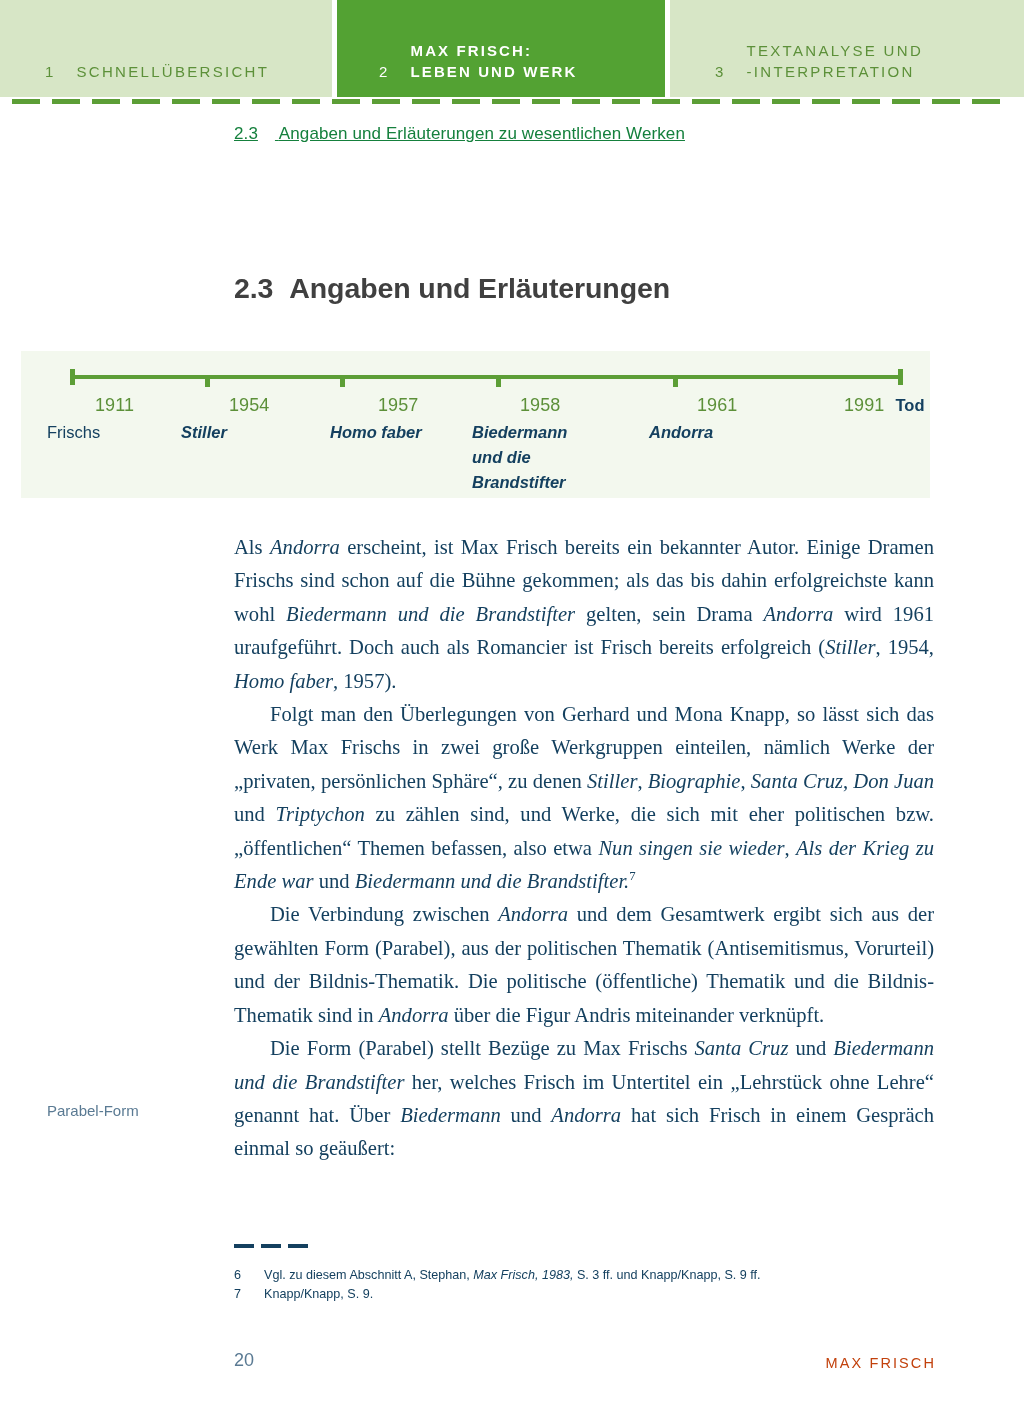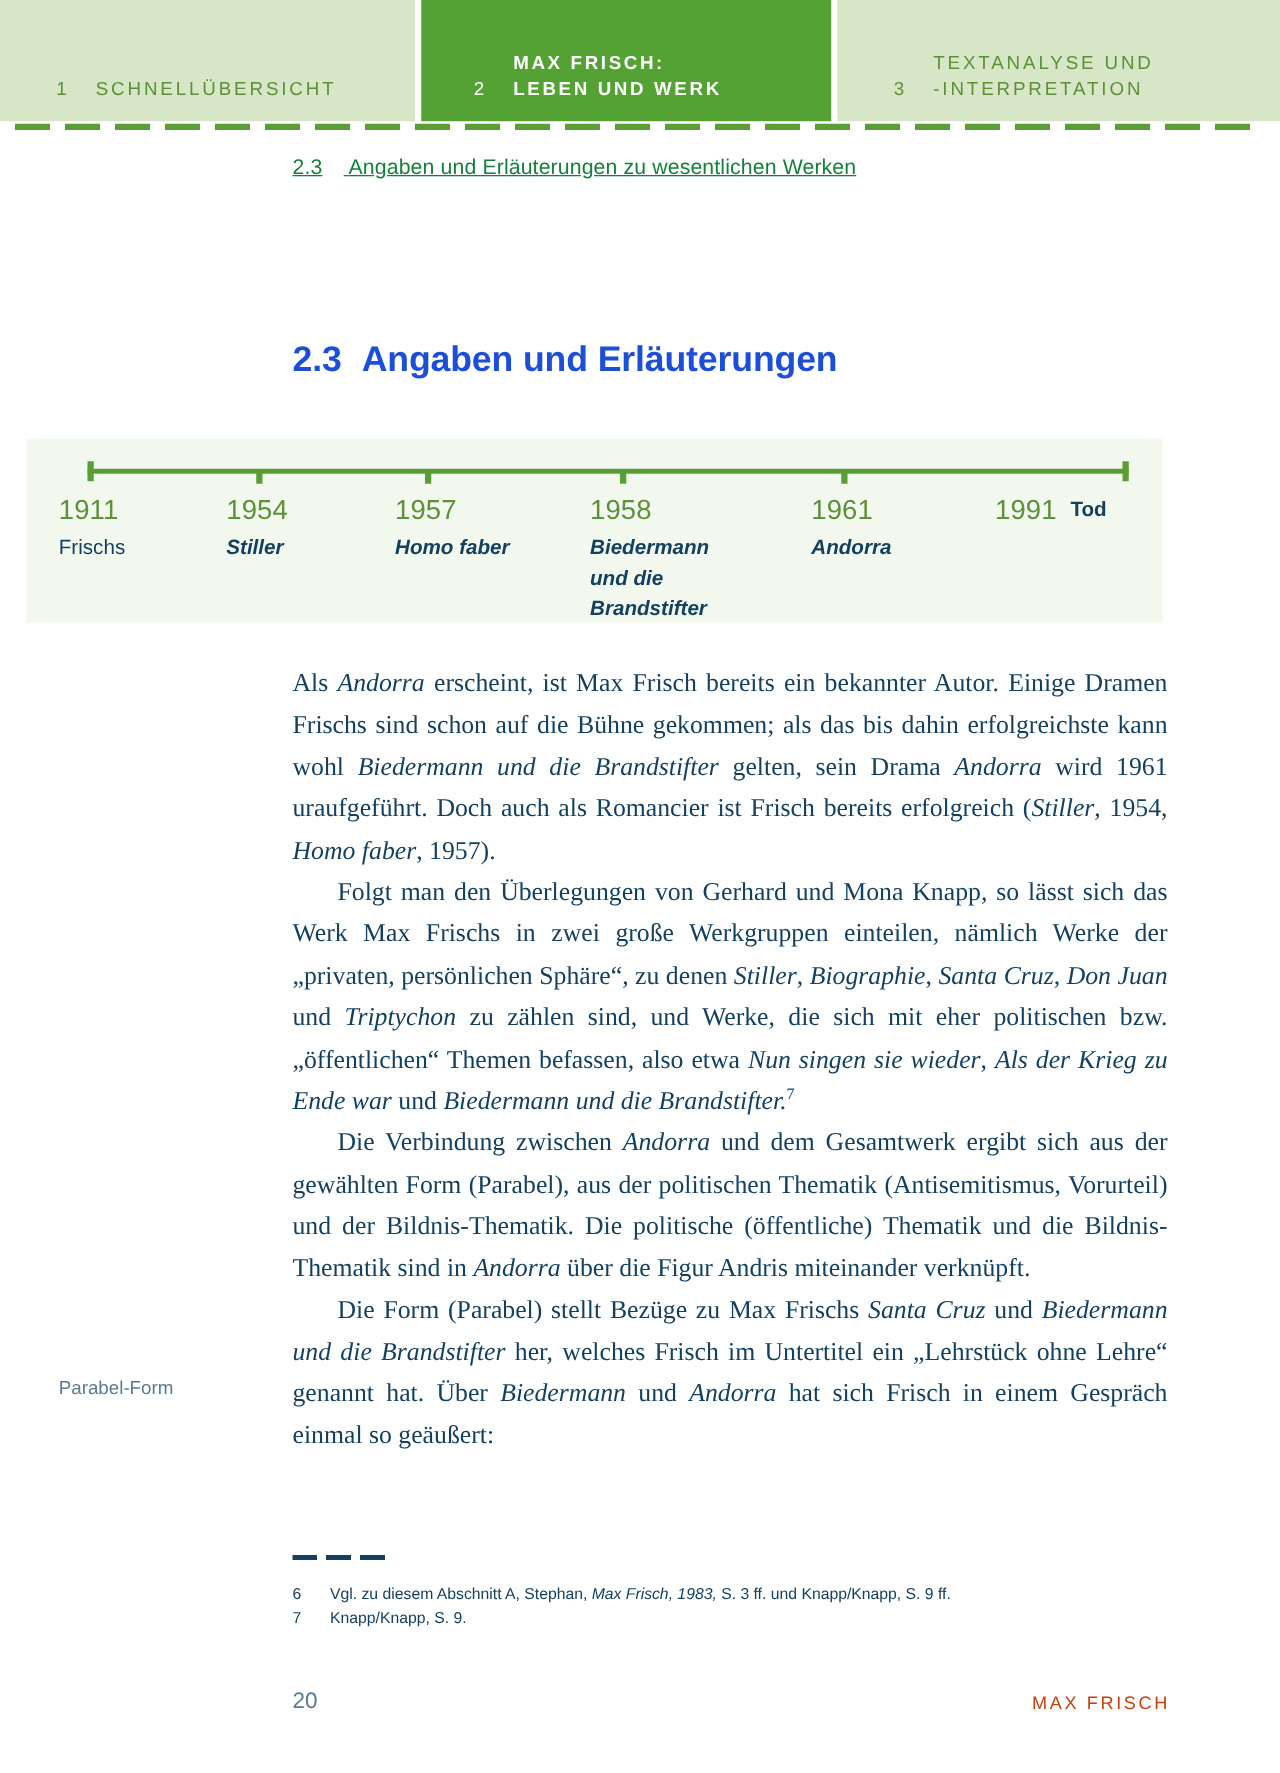--- a/index.html
+++ b/index.html
@@ -79,21 +79,21 @@
     letter-spacing: 0.1px;
     text-decoration: underline;
   }
   #running-head .rh-num { margin-right: 17px; }
 
   
   #section-heading {
     position: absolute;
     left: 234px; top: 252px;
     width: 700px;
-    color: #1d4ed8;
+    color: #404040;
     font-size: 28.5px;
     font-weight: 700;
     line-height: 1.22;
     letter-spacing: -0.1px;
   }
   #section-heading .h-num { margin-right: 16px; }
   #section-heading .h-line2 { display: block; padding-left: 66px; }
   #section-heading sup {
     font-size: 0.5em;
     font-weight: 400;
@@ -127,23 +127,24 @@
     top: 26px;
     width: 5px; height: 10px;
     background: #5c9e36;
   }
   .tl-item {
     position: absolute;
     top: 41px;
   }
   .tl-year {
     color: #5c9039;
-    font-size: 22px;
+    font-size: 18px;
     line-height: 1.45;
     letter-spacing: 0.1px;
+    margin-left: 48px;
   }
   .tl-label {
     color: #14405f;
     font-size: 16.5px;
     line-height: 1.5;
     white-space: pre-line;
     margin-top: 2px;
   }
   .tl-label.italic { font-style: italic; font-weight: 700; }
   .tl-label.roman { font-weight: 400; }
@@ -271,21 +272,21 @@
   <div class="tl-item" style="left:26px">
     <div class="tl-year">1911</div>
     <div class="tl-label roman">Frischs</div>
   </div>
 
   <div class="tl-item" style="left:160px">
     <div class="tl-year">1954</div>
     <div class="tl-label italic">Stiller</div>
   </div>
 
-  <div class="tl-item" style="left:295px">
+  <div class="tl-item" style="left:309px">
     <div class="tl-year">1957</div>
     <div class="tl-label italic">Homo faber</div>
   </div>
 
   <div class="tl-item" style="left:451px">
     <div class="tl-year">1958</div>
     <div class="tl-label italic">Biedermann
 und die
 Brandstifter</div>
   </div>

